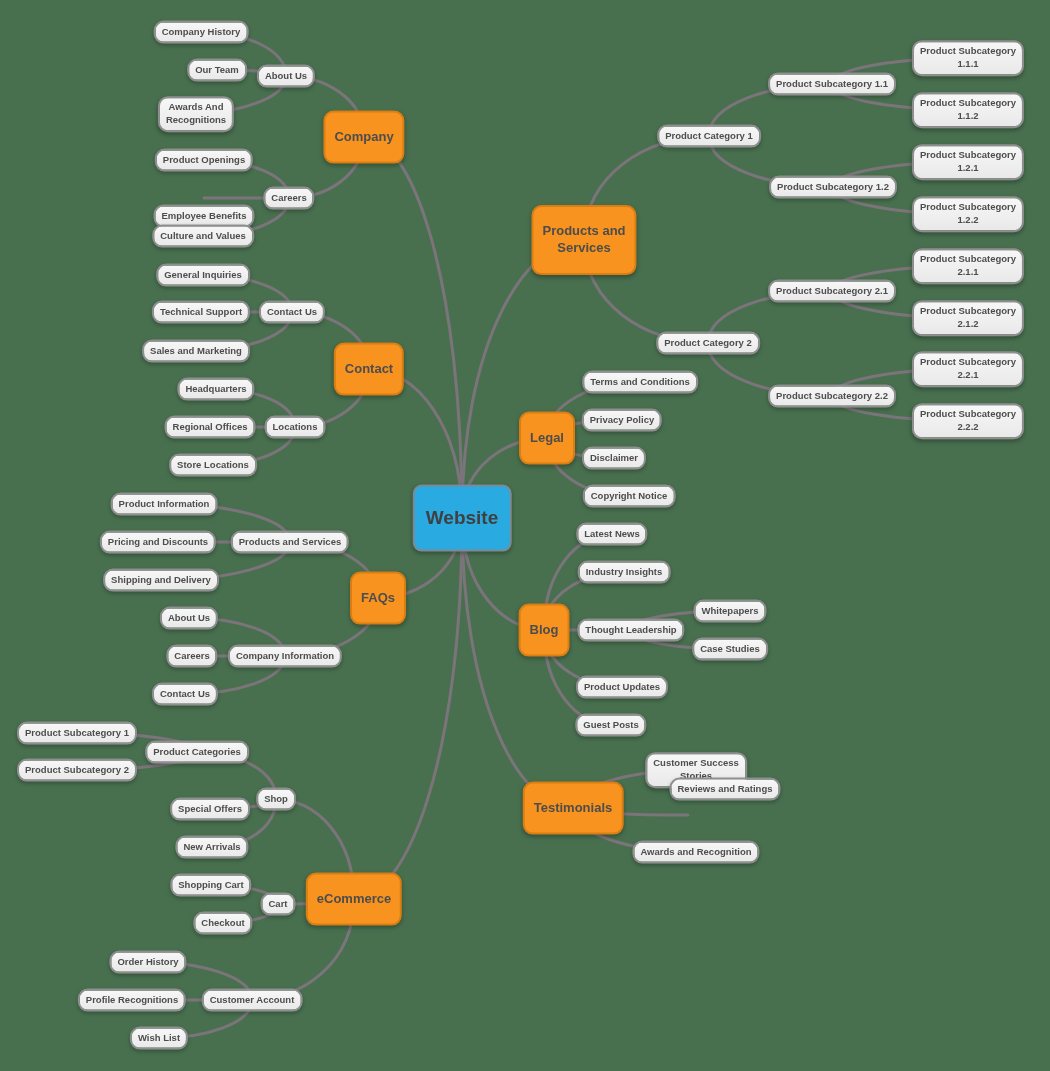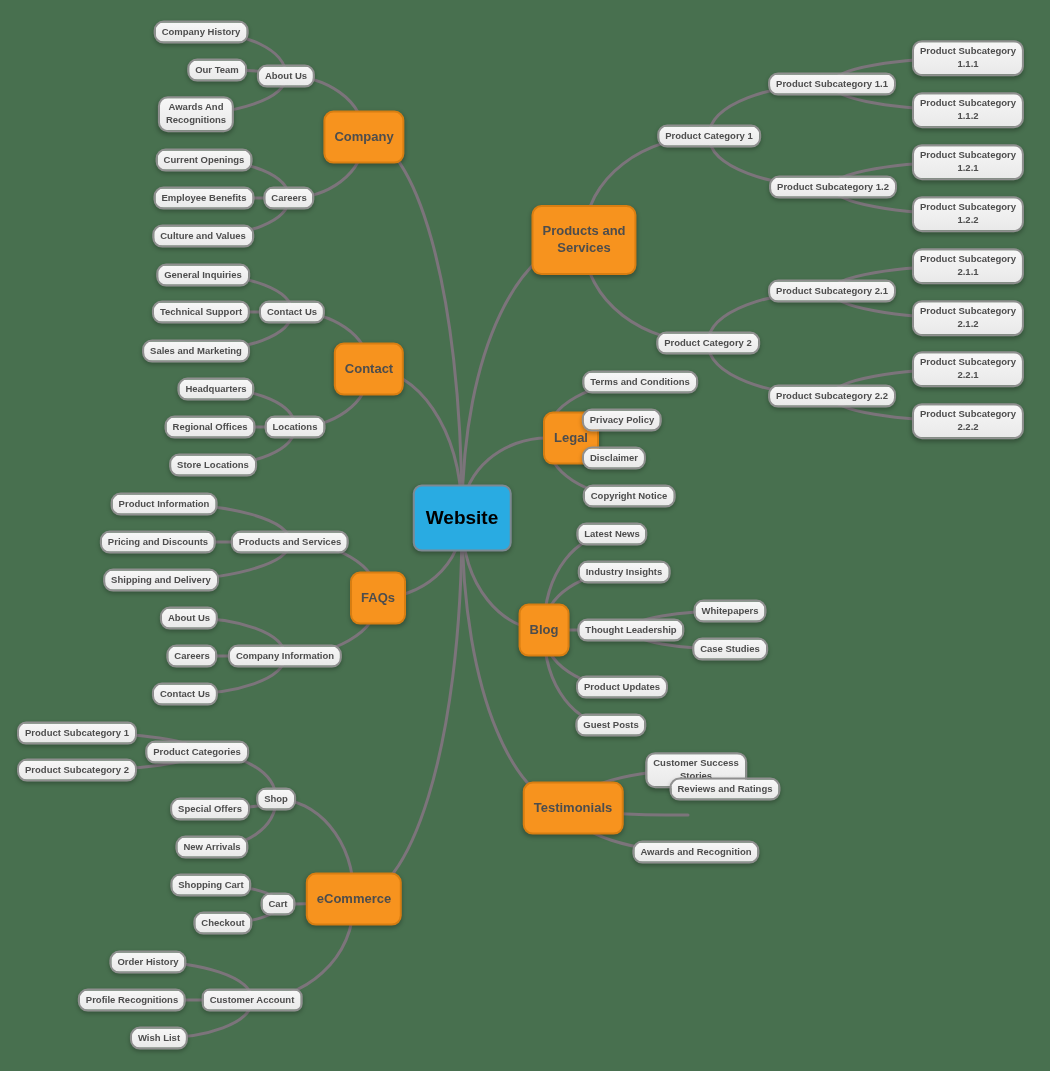--- a/index.html
+++ b/index.html
@@ -52,21 +52,21 @@
     font-size:13px;
     line-height:1.3;
     padding:16px 9px;
   }
   .node.root{
     background:#29ABE2;
     border:2px solid #7E8A93;
     font-size:19px;
     line-height:1.2;
     padding:20px 11px;
-    color:#000000;
+    color:#404040;
     border-radius:9px;
   }
 </style>
 </head>
 <body>
 
 <div id="mindmap">
   <svg id="edges-svg" viewBox="0 0 1050 1071" xmlns="http://www.w3.org/2000/svg">
       <path d="M 462 518 C 462 281.78 413 137 364 137" stroke="#7C747B" stroke-width="3"></path>
       <path d="M 364 137 C 364 99.18 325 76 286 76" stroke="#7C747B" stroke-width="3"></path>
@@ -144,22 +144,22 @@
     </svg>
   <div id="nodes-layer">
       <div class="node root" style="left: 462px; top: 518px;">Website</div>
       <div class="node branch" style="left: 364px; top: 137px;">Company</div>
       <div class="node sub" style="left: 286px; top: 76px;">About Us</div>
       <div class="node sub" style="left: 201px; top: 32px;">Company History</div>
       <div class="node sub" style="left: 217px; top: 70px;">Our Team</div>
       <div class="node sub" style="left: 196px; top: 114px;">Awards And
 Recognitions</div>
       <div class="node sub" style="left: 289px; top: 198px;">Careers</div>
-      <div class="node sub" style="left: 204px; top: 160px;">Current Openings</div>
-      <div class="node sub" style="left: 204px; top: 198px;">Employee Benefits</div>
+      <div class="node sub" style="left: 204px; top: 160px;">Product Openings</div>
+      <div class="node sub" style="left: 204px; top: 216px;">Employee Benefits</div>
       <div class="node sub" style="left: 203px; top: 236px;">Culture and Values</div>
       <div class="node branch" style="left: 369px; top: 369px;">Contact</div>
       <div class="node sub" style="left: 292px; top: 312px;">Contact Us</div>
       <div class="node sub" style="left: 203px; top: 275px;">General Inquiries</div>
       <div class="node sub" style="left: 201px; top: 312px;">Technical Support</div>
       <div class="node sub" style="left: 196px; top: 351px;">Sales and Marketing</div>
       <div class="node sub" style="left: 295px; top: 427px;">Locations</div>
       <div class="node sub" style="left: 216px; top: 389px;">Headquarters</div>
       <div class="node sub" style="left: 210px; top: 427px;">Regional Offices</div>
       <div class="node sub" style="left: 213px; top: 465px;">Store Locations</div>
@@ -168,28 +168,28 @@
       <div class="node sub" style="left: 164px; top: 504px;">Product Information</div>
       <div class="node sub" style="left: 158px; top: 542px;">Pricing and Discounts</div>
       <div class="node sub" style="left: 161px; top: 580px;">Shipping and Delivery</div>
       <div class="node sub" style="left: 285px; top: 656px;">Company Information</div>
       <div class="node sub" style="left: 189px; top: 618px;">About Us</div>
       <div class="node sub" style="left: 192px; top: 656px;">Careers</div>
       <div class="node sub" style="left: 185px; top: 694px;">Contact Us</div>
       <div class="node branch" style="left: 354px; top: 899px;">eCommerce</div>
       <div class="node sub" style="left: 276px; top: 799px;">Shop</div>
       <div class="node sub" style="left: 197px; top: 752px;">Product Categories</div>
-      <div class="node sub" style="left: 77px; top: 733px; border-radius: 9px;">Product Subcategory 1</div>
+      <div class="node sub" style="left: 77px; top: 733px;">Product Subcategory 1</div>
       <div class="node sub" style="left: 77px; top: 770px;">Product Subcategory 2</div>
       <div class="node sub" style="left: 210px; top: 809px;">Special Offers</div>
       <div class="node sub" style="left: 212px; top: 847px;">New Arrivals</div>
       <div class="node sub" style="left: 278px; top: 904px;">Cart</div>
       <div class="node sub" style="left: 211px; top: 885px;">Shopping Cart</div>
       <div class="node sub" style="left: 223px; top: 923px;">Checkout</div>
-      <div class="node sub" style="left: 252px; top: 1000px; border-radius: 8px;">Customer Account</div>
+      <div class="node sub" style="left: 252px; top: 1000px;">Customer Account</div>
       <div class="node sub" style="left: 148px; top: 962px;">Order History</div>
       <div class="node sub" style="left: 132px; top: 1000px;">Profile Recognitions</div>
       <div class="node sub" style="left: 159px; top: 1038px;">Wish List</div>
       <div class="node branch" style="left: 584px; top: 240px;">Products and
 Services</div>
       <div class="node sub" style="left: 709px; top: 136px;">Product Category 1</div>
       <div class="node sub" style="left: 832px; top: 84px;">Product Subcategory 1.1</div>
       <div class="node sub" style="left: 968px; top: 58px;">Product Subcategory
 1.1.1</div>
       <div class="node sub" style="left: 968px; top: 110px;">Product Subcategory
@@ -203,21 +203,21 @@
       <div class="node sub" style="left: 832px; top: 291px;">Product Subcategory 2.1</div>
       <div class="node sub" style="left: 968px; top: 266px;">Product Subcategory
 2.1.1</div>
       <div class="node sub" style="left: 968px; top: 318px;">Product Subcategory
 2.1.2</div>
       <div class="node sub" style="left: 832px; top: 396px;">Product Subcategory 2.2</div>
       <div class="node sub" style="left: 968px; top: 369px;">Product Subcategory
 2.2.1</div>
       <div class="node sub" style="left: 968px; top: 421px;">Product Subcategory
 2.2.2</div>
-      <div class="node branch" style="left: 547px; top: 438px; margin-left: 24px;">Legal</div>
+      <div class="node branch" style="left: 547px; top: 438px;">Legal</div>
       <div class="node sub" style="left: 640px; top: 382px;">Terms and Conditions</div>
       <div class="node sub" style="left: 622px; top: 420px;">Privacy Policy</div>
       <div class="node sub" style="left: 614px; top: 458px;">Disclaimer</div>
       <div class="node sub" style="left: 629px; top: 496px;">Copyright Notice</div>
       <div class="node branch" style="left: 544px; top: 630px;">Blog</div>
       <div class="node sub" style="left: 612px; top: 534px;">Latest News</div>
       <div class="node sub" style="left: 624px; top: 572px;">Industry Insights</div>
       <div class="node sub" style="left: 631px; top: 630px;">Thought Leadership</div>
       <div class="node sub" style="left: 730px; top: 611px;">Whitepapers</div>
       <div class="node sub" style="left: 730px; top: 649px;">Case Studies</div>

